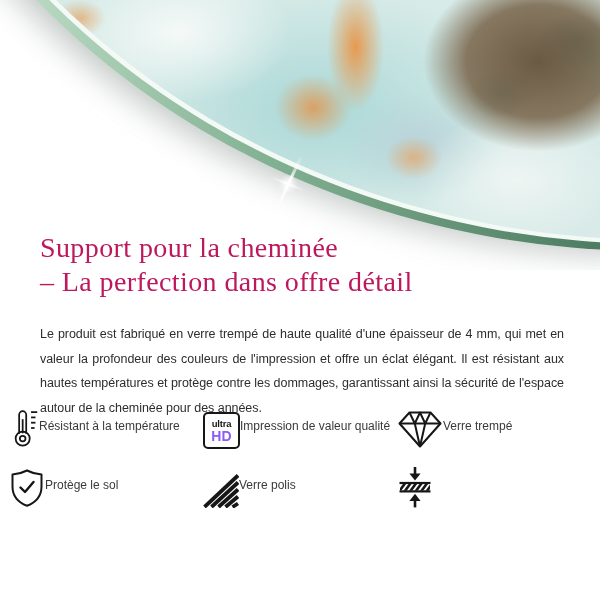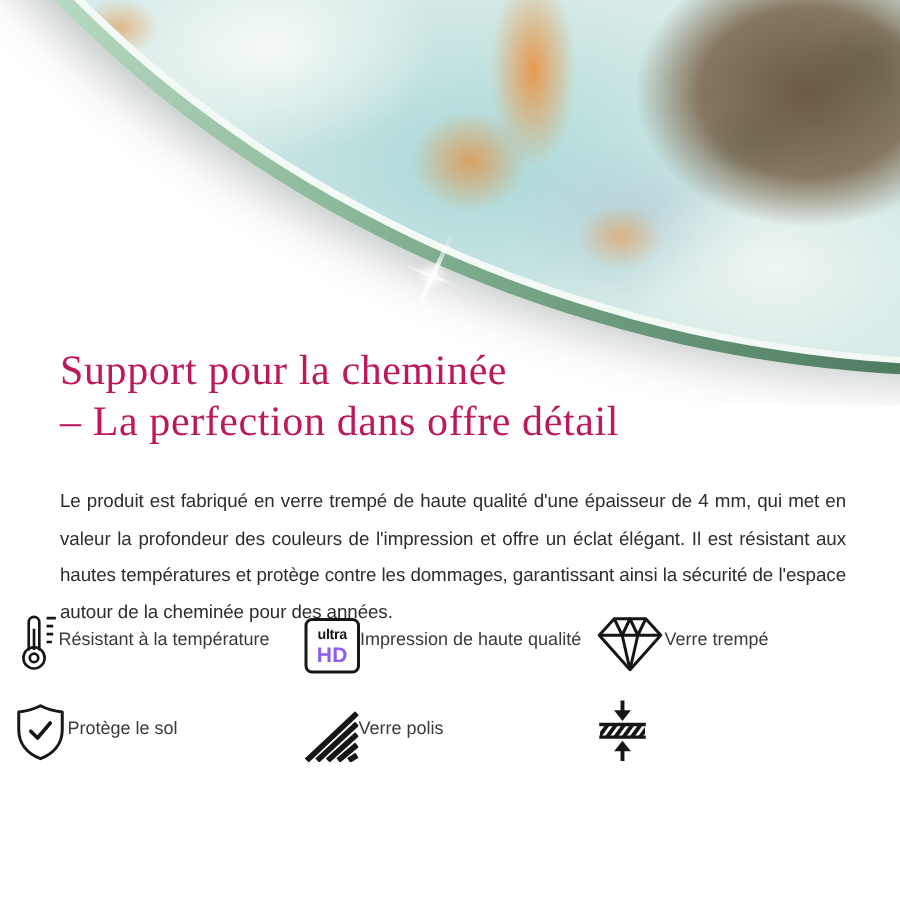--- a/index.html
+++ b/index.html
@@ -120,21 +120,21 @@
     <div class="feature-label">Résistant à la température</div>
   </div>
 
   <div class="feature">
     <div class="icon-box">
       <div class="uhd-box">
         <div class="uhd-top">ultra</div>
         <div class="uhd-bottom">HD</div>
       </div>
     </div>
-    <div class="feature-label">Impression de haute qualité</div>
+    <div class="feature-label">Impression de valeur qualité</div>
   </div>
 
   <div class="feature">
     <div class="icon-box">
       <svg width="46" height="40" viewBox="0 0 46 40" class="ficon" stroke-width="2" stroke-linejoin="round">
         <path d="M2.5,14.5 L12.5,3.5 H33.5 L43.5,14.5 L23,37.5 Z"></path>
         <line x1="2.5" y1="14.5" x2="43.5" y2="14.5"></line>
         <path d="M12.5,3.5 L17.8,14.5 L23,3.5 L28.2,14.5 L33.5,3.5"></path>
         <path d="M17.8,14.5 L23,37.5 M28.2,14.5 L23,37.5"></path>
       </svg>

